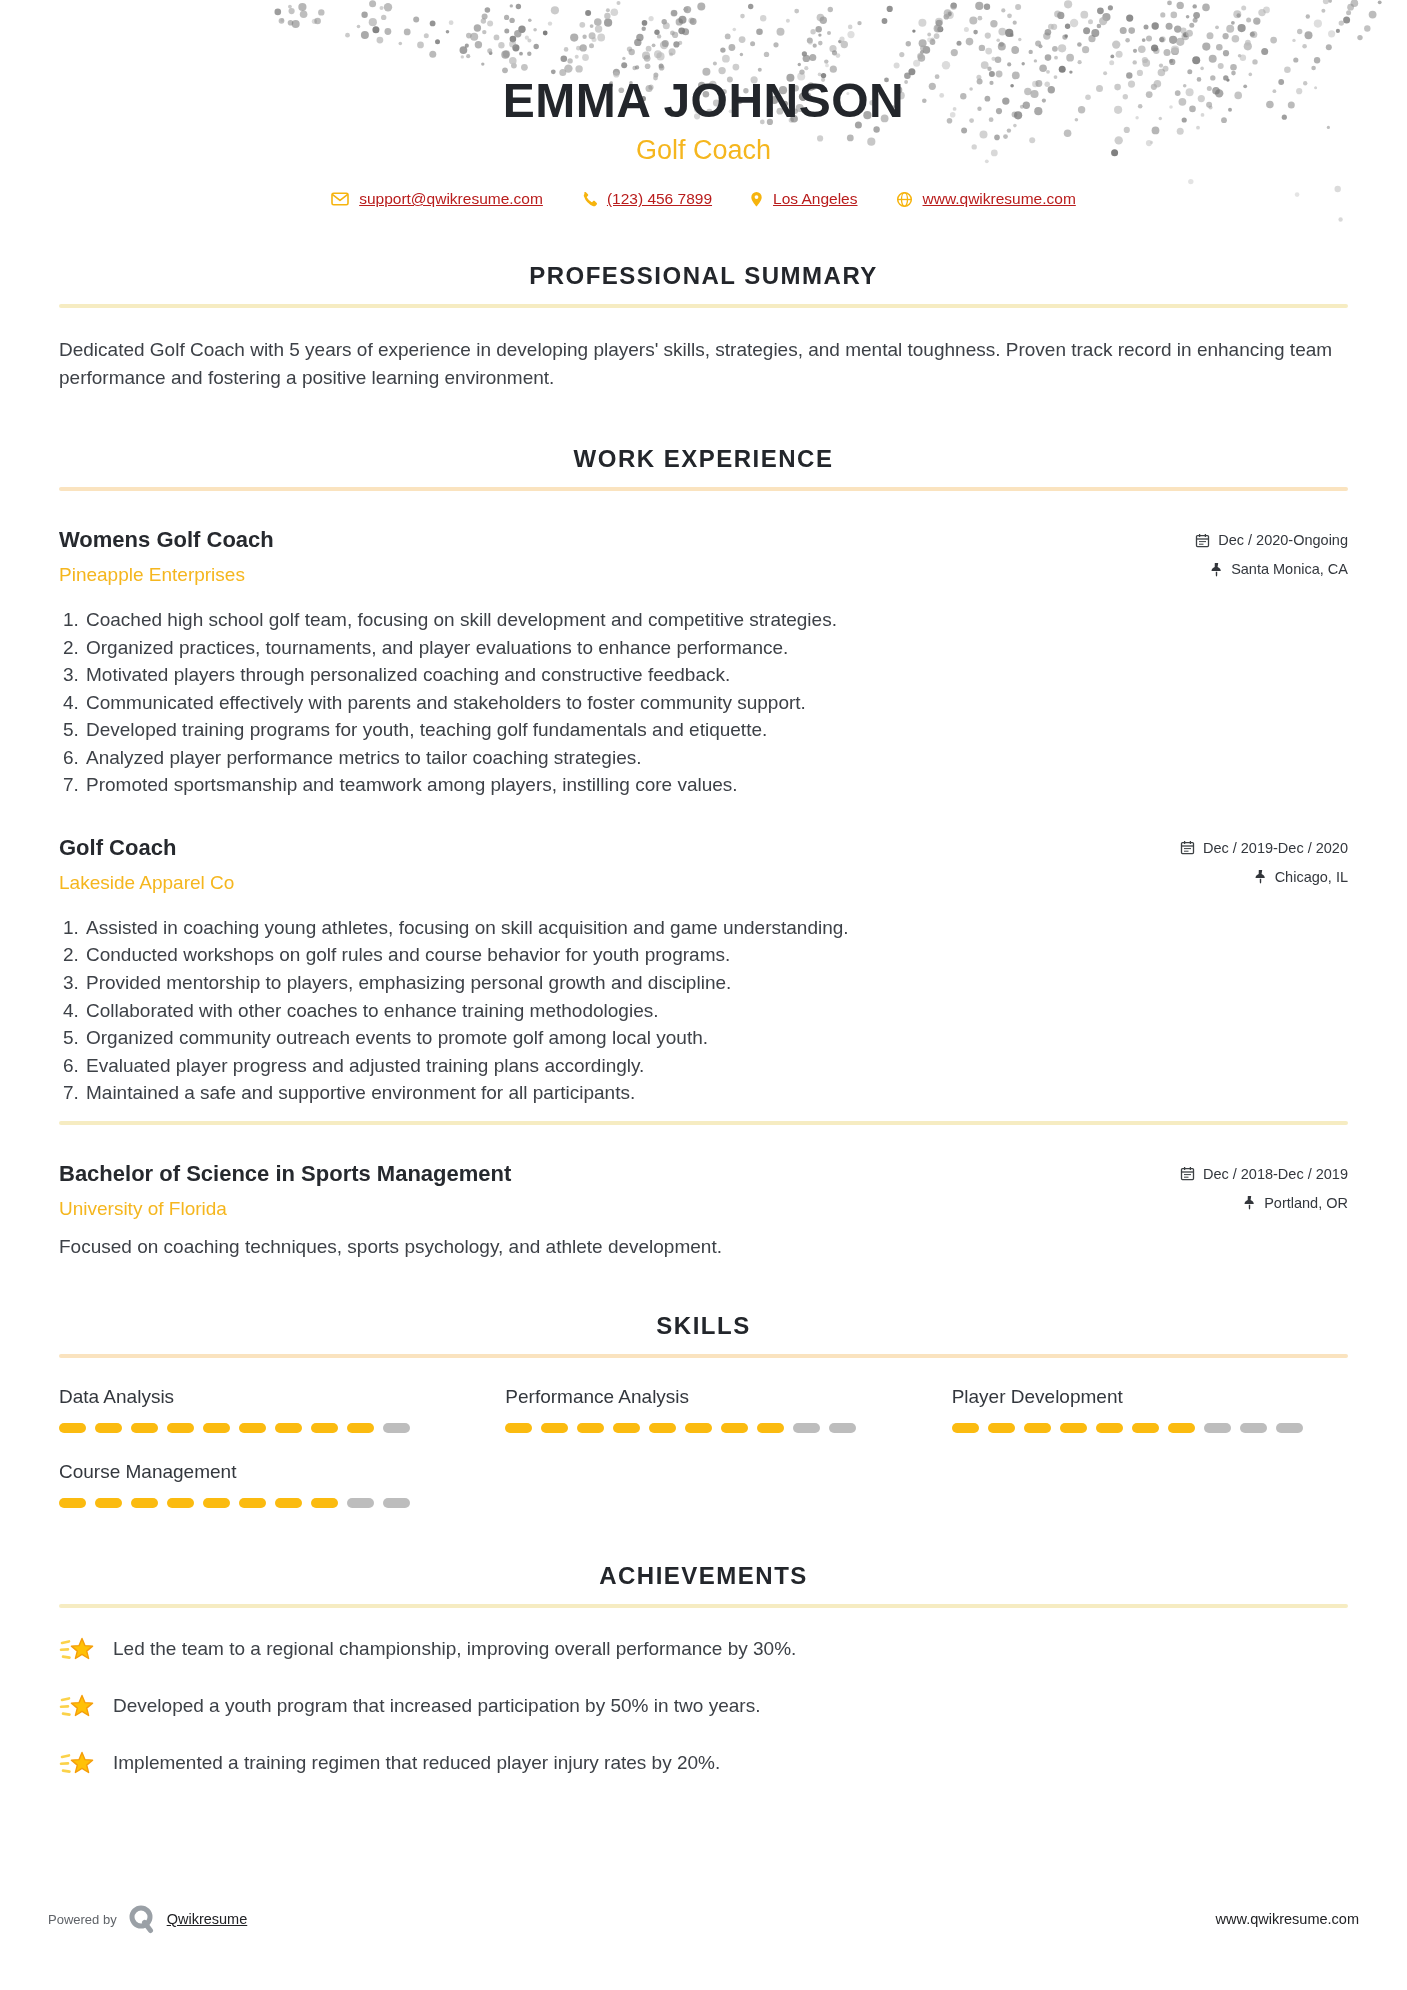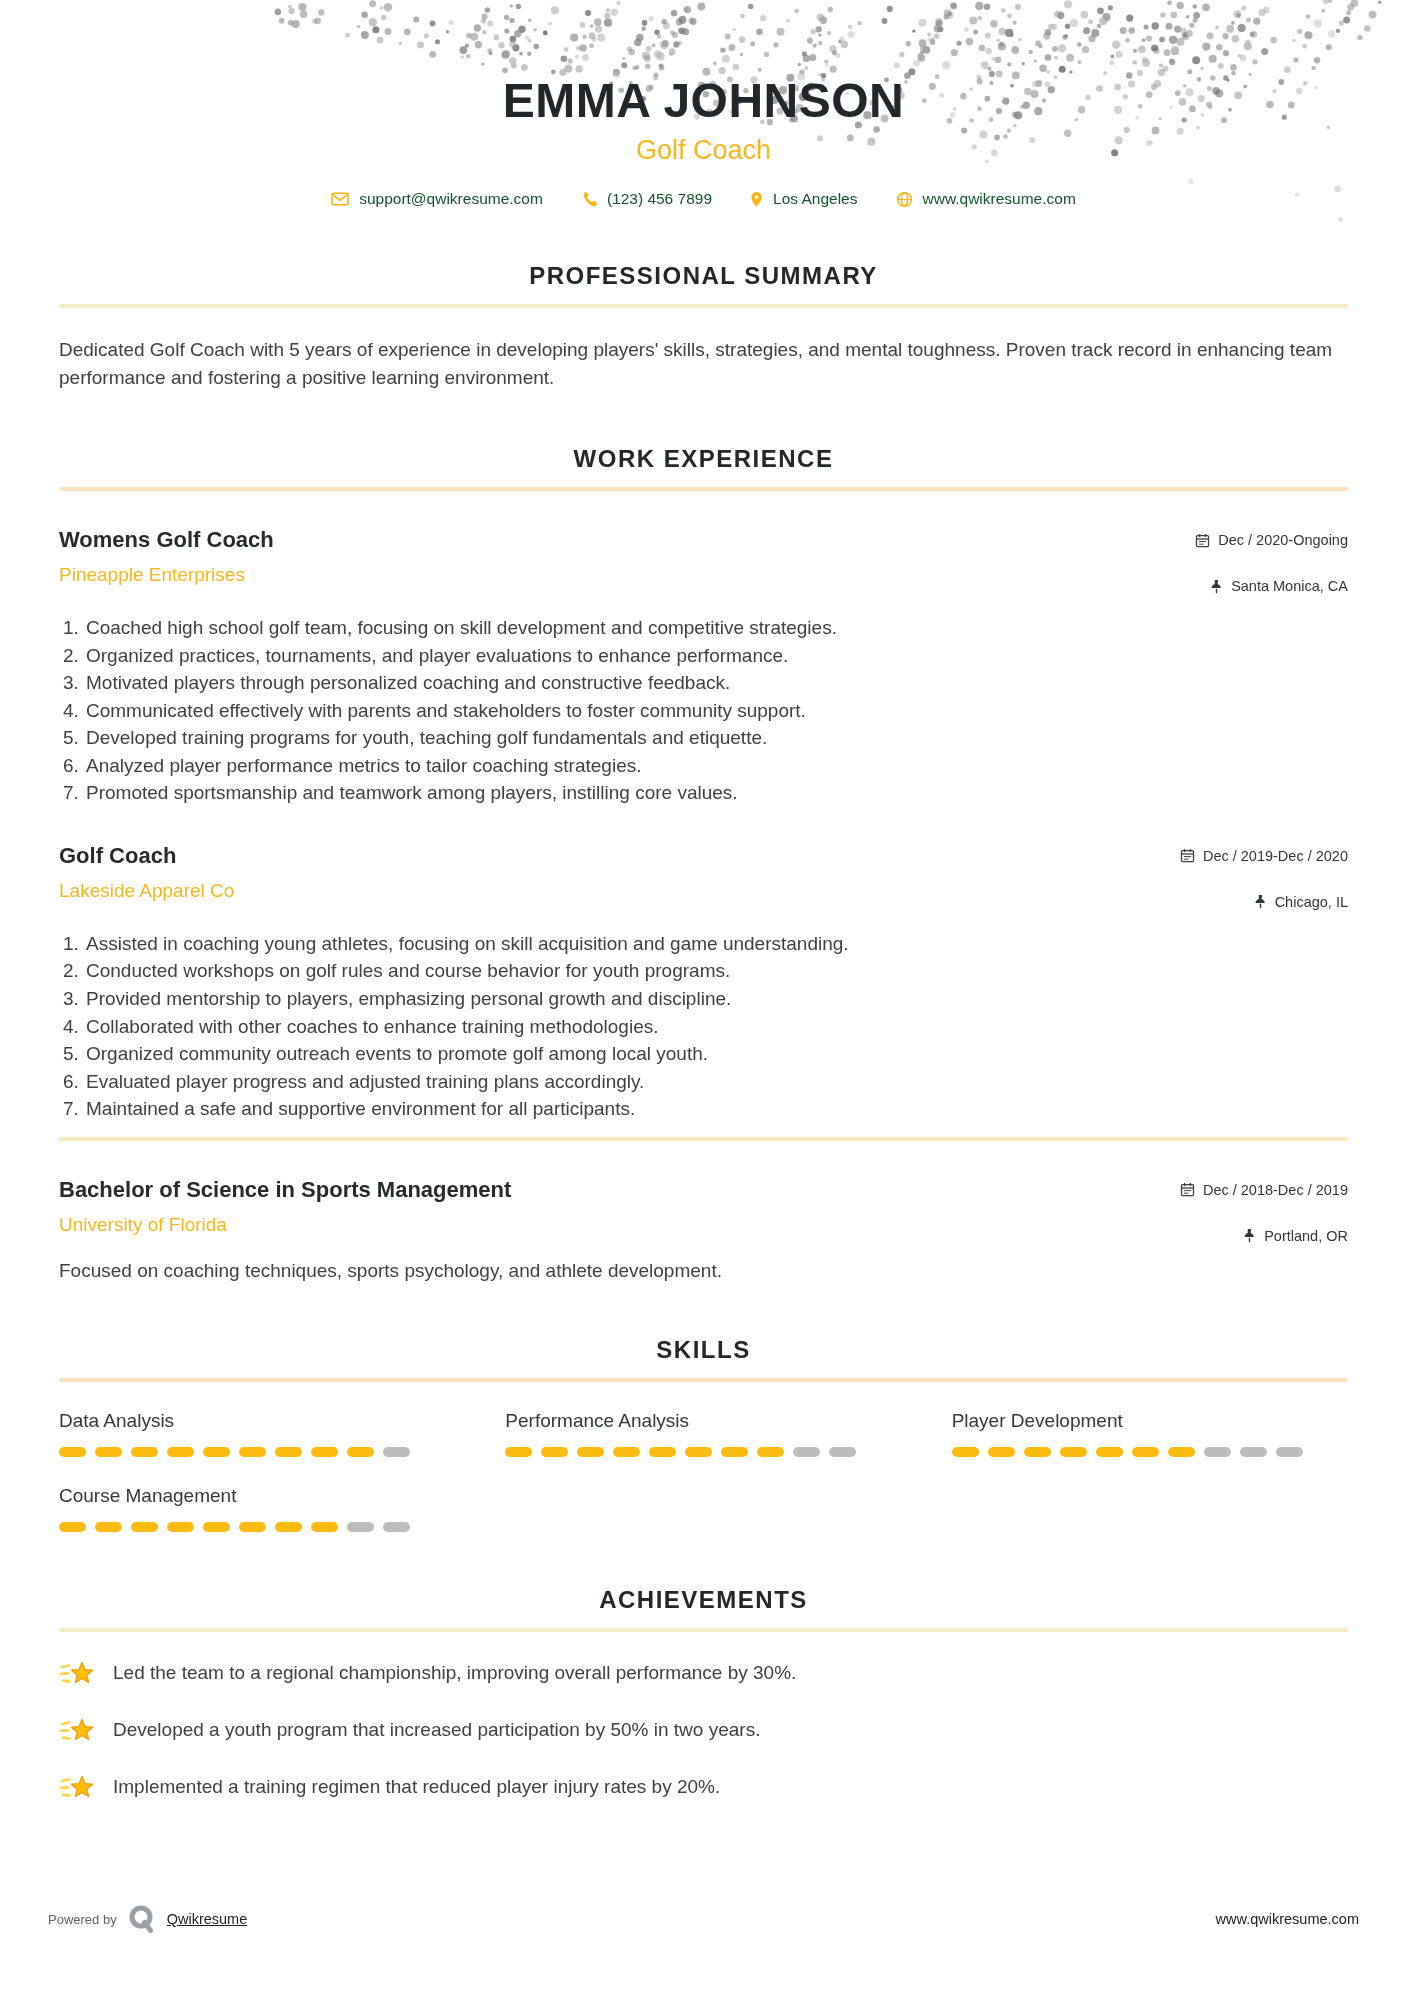--- a/index.html
+++ b/index.html
@@ -6,35 +6,35 @@
   body{
     width:1407px;height:1990px;position:relative;background:#ffffff;
     font-family:"Liberation Sans",sans-serif;color:#3d4147;overflow:hidden;
   }
   .dots{position:absolute;top:0;left:0;width:1407px;height:300px;z-index:0;pointer-events:none;}
   .content{position:relative;z-index:1;padding:0 59px;}
   
   header{text-align:center;padding-top:73px;}
   h1{margin:0;font-size:48px;font-weight:800;letter-spacing:.5px;color:#23262b;}
   .person-title{margin-top:7px;font-size:27px;font-weight:500;color:var(--accent,#F5B61E);}
-  .contact{margin-top:24px;display:flex;justify-content:center;align-items:flex-end;gap:38px;font-size:15.5px;color:#14532d;}
+  .contact{margin-top:24px;display:flex;justify-content:center;align-items:flex-end;gap:38px;font-size:15.5px;color:#b91c1c;text-decoration:underline;}
   .citem{display:flex;align-items:center;gap:10px;}
   .citem svg{flex:0 0 auto;display:block;}
   
   h2{margin:54px 0 0;text-align:center;font-size:24px;font-weight:700;letter-spacing:1.5px;color:#23262b;}
   .rule{height:4px;margin-top:14px;border-radius:2px;}
   .rule.a{background:#f6ecc2;}
   .rule.b{background:#fae3bf;}
   .summary-text{margin-top:28px;font-size:19px;line-height:1.45;color:#3d4147;}
   
   .job{margin-top:36px;}
   .job-head{display:flex;justify-content:space-between;align-items:flex-start;}
   .job-title{margin:0;font-size:22px;font-weight:700;color:#26292e;}
   .company{margin-top:11px;font-size:19px;font-weight:500;color:var(--accent,#F5B61E);}
-  .meta{display:flex;flex-direction:column;gap:30px;padding-top:5px;font-size:14.5px;color:#33373d;}
+  .meta{display:flex;flex-direction:column;gap:13px;padding-top:5px;font-size:14.5px;color:#33373d;}
   .meta-line{display:flex;justify-content:flex-end;align-items:center;gap:8px;}
   ol.bullets{margin:20px 0 0;padding-left:25px;font-size:19px;line-height:1.45;color:#3d4147;}
   ol.bullets li{padding-left:2px;}
   .edu-desc{margin-top:16px;font-size:19px;color:#3d4147;}
   
   .skills-grid{display:grid;grid-template-columns:repeat(3,1fr);column-gap:50px;row-gap:28px;margin-top:28px;}
   .skill-name{font-size:19px;color:#33373d;}
   .pills{display:flex;gap:9px;margin-top:15px;}
   .pill{width:27px;height:10px;border-radius:5px;background:var(--pill-off,#bdbdbd);}
   .pill.on{background:var(--pill-on,#FBBB10);}

